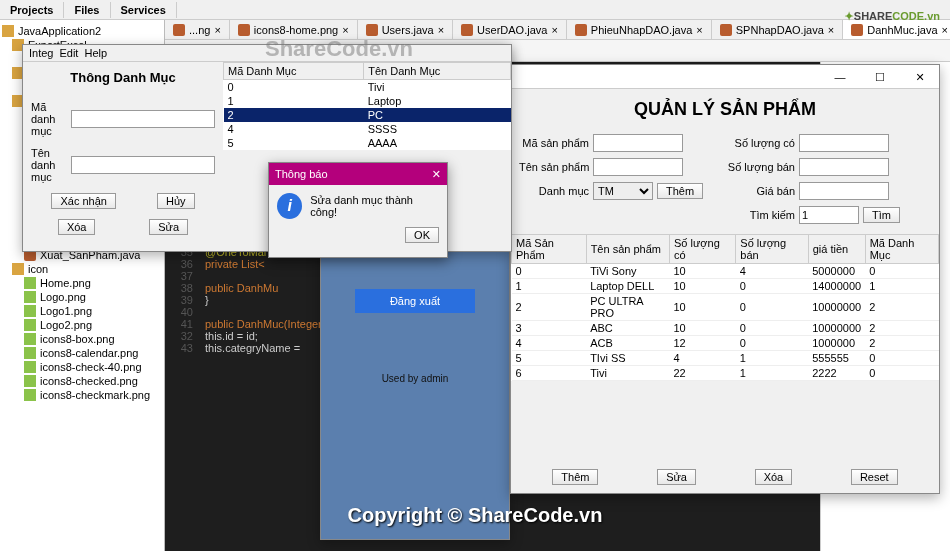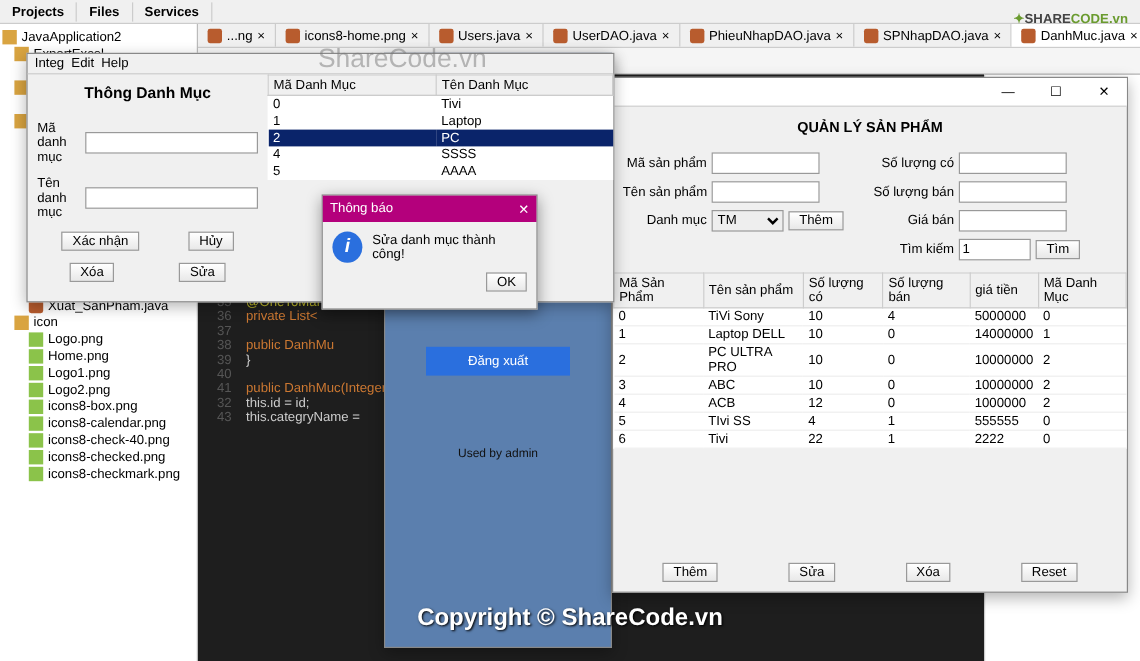--- a/index.html
+++ b/index.html
@@ -27,21 +27,21 @@
 .ln { color: #555; width: 24px; text-align: right; }
 .kw { color: #cc7832; }
 .ann { color: #bbb529; }
 .console-right { position: absolute; top: 42px; right: 0; width: 130px; bottom: 0; background: #fff; border-left: 1px solid #ccc; font-family: Consolas, monospace; padding: 4px; overflow: hidden; }
 .console-right .err { color: #c00; }
 
 
 .pm-window { position: absolute; top: 64px; left: 510px; width: 430px; height: 430px; background: #f0f0f0; border: 1px solid #888; box-shadow: 0 4px 12px rgba(0,0,0,0.3); }
 .pm-titlebar { height: 24px; background: #fff; border-bottom: 1px solid #ccc; display: flex; justify-content: flex-end; align-items: center; padding: 0 4px; gap: 10px; }
 .win-btn { width: 30px; height: 16px; text-align: center; line-height: 16px; cursor: pointer; }
-.pm-title { text-align: center; font-weight: bold; font-size: 12px; padding: 10px 0; }
+.pm-title { text-align: center; font-weight: bold; font-size: 18px; padding: 10px 0; }
 .pm-form { padding: 4px 8px; }
 .pm-row { display: flex; margin-bottom: 6px; }
 .pm-col { flex: 1; display: flex; align-items: center; gap: 4px; }
 .pm-lbl { min-width: 70px; text-align: right; }
 .pm-inp { border: 1px solid #999; height: 18px; padding: 0 2px; }
 .pm-inp.sm { width: 60px; }
 .pm-inp.md { width: 90px; }
 .pm-select { border: 1px solid #999; height: 18px; width: 60px; background: #eee; }
 .pm-btn { background: linear-gradient(#fff,#e8e8e8); border: 1px solid #999; padding: 1px 8px; cursor: pointer; }
 .pm-table { width: 100%; border-collapse: collapse; background: #fff; }
@@ -77,21 +77,21 @@
 
 
 .msg-dialog { position: absolute; top: 162px; left: 268px; width: 180px; height: 96px; background: #f0f0f0; border: 1px solid #888; box-shadow: 0 4px 12px rgba(0,0,0,0.4); }
 .msg-titlebar { height: 22px; background: #b4007c; color: #fff; display: flex; justify-content: space-between; align-items: center; padding: 0 6px; }
 .msg-close { cursor: pointer; }
 .msg-body { display: flex; align-items: center; padding: 8px; gap: 8px; }
 .info-ico { width: 26px; height: 26px; border-radius: 50%; background: #2a6fde; color: #fff; text-align: center; line-height: 26px; font-weight: bold; font-size: 16px; font-style: italic; }
 .msg-footer { text-align: right; padding: 0 8px 6px; }
 
 
-.wm-center { position: absolute; top: 36px; left: 265px; font-size: 22px; color: rgba(120,120,120,0.5); font-weight: normal; pointer-events: none; z-index: 200; }
+.wm-center { position: absolute; top: 36px; left: 265px; font-size: 22px; color: rgba(120,120,120,0.5); font-weight: bold; pointer-events: none; z-index: 200; }
 .wm-copyright { position: absolute; bottom: 24px; left: 0; right: 0; text-align: center; font-size: 20px; color: #fff; font-weight: bold; text-shadow: 1px 1px 2px #000; pointer-events: none; z-index: 200; }
 .wm-logo { position: absolute; top: 6px; right: 10px; font-size: 16px; font-weight: bold; color: #444; pointer-events: none; z-index: 200; }
 .wm-logo .g { color: #6a9b2f; }
 </style>
 </head>
 <body>
 
 <div class="ide-tabs">
   <span class="ide-tab">Projects</span>
   <span class="ide-tab">Files</span>
@@ -111,22 +111,22 @@
       <div class="tree-row l2"><span class="ico ico-java"></span>Menu.java</div>
       <div class="tree-row l2"><span class="ico ico-java"></span>MenuUser.java</div>
       <div class="tree-row l2"><span class="ico ico-java"></span>Nhap_SanPham.java</div>
       <div class="tree-row l2"><span class="ico ico-java"></span>QLyPhieuNhap.java</div>
       <div class="tree-row l2"><span class="ico ico-java"></span>QLyPhieuXuat.java</div>
       <div class="tree-row l2"><span class="ico ico-java"></span>QLySanPham.java</div>
       <div class="tree-row l2"><span class="ico ico-java"></span>QLyTaiKhoan.java</div>
       <div class="tree-row l2"><span class="ico ico-java"></span>ThongKe.java</div>
       <div class="tree-row l2"><span class="ico ico-java"></span>Xuat_SanPham.java</div>
       <div class="tree-row l1"><span class="ico ico-folder"></span>icon</div>
+      <div class="tree-row l2"><span class="ico ico-png"></span>Home.png</div>
       <div class="tree-row l2"><span class="ico ico-png"></span>Logo.png</div>
-      <div class="tree-row l2"><span class="ico ico-png"></span>Home.png</div>
       <div class="tree-row l2"><span class="ico ico-png"></span>Logo1.png</div>
       <div class="tree-row l2"><span class="ico ico-png"></span>Logo2.png</div>
       <div class="tree-row l2"><span class="ico ico-png"></span>icons8-box.png</div>
       <div class="tree-row l2"><span class="ico ico-png"></span>icons8-calendar.png</div>
       <div class="tree-row l2"><span class="ico ico-png"></span>icons8-check-40.png</div>
       <div class="tree-row l2"><span class="ico ico-png"></span>icons8-checked.png</div>
       <div class="tree-row l2"><span class="ico ico-png"></span>icons8-checkmark.png</div>
     </div>
 </div>
 

